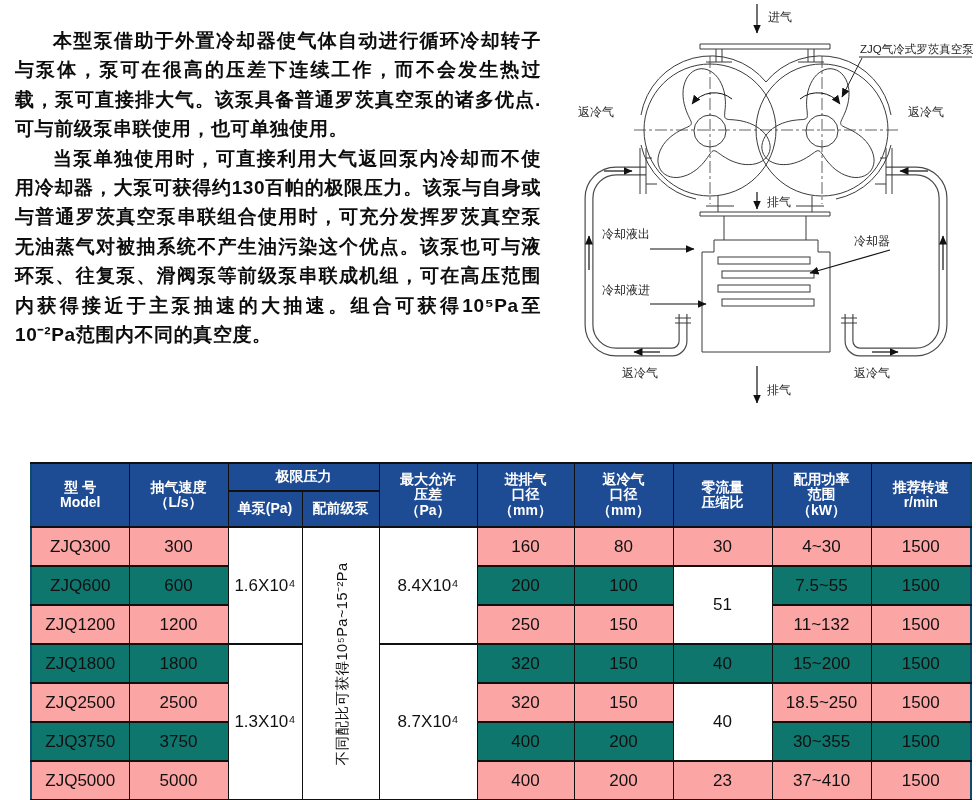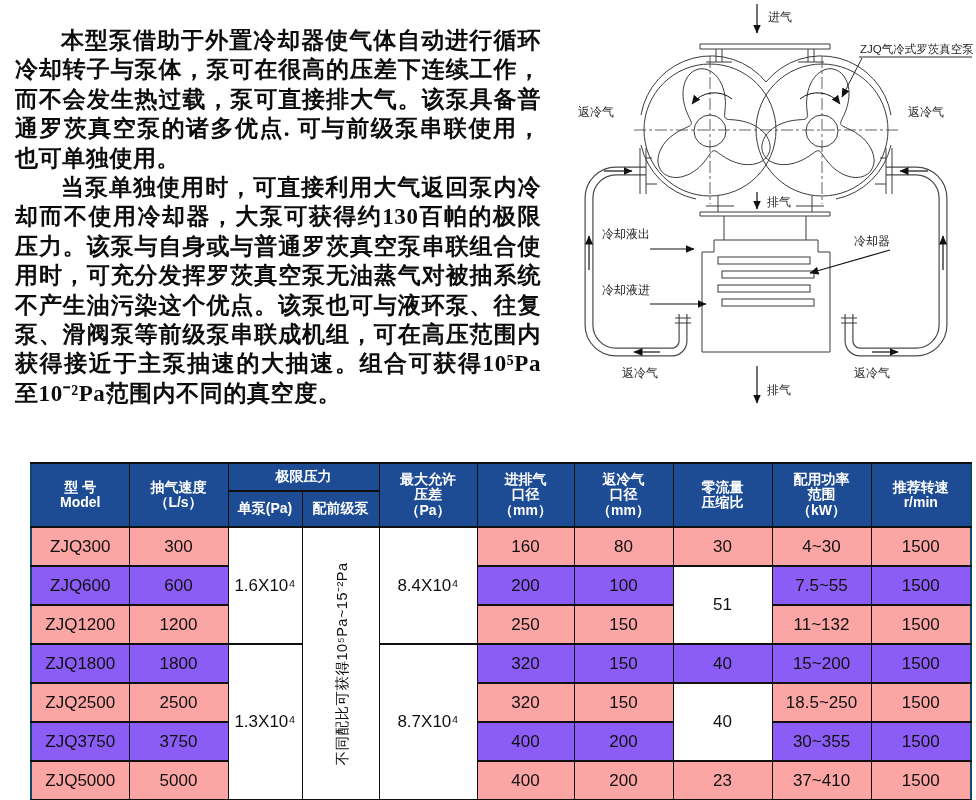--- a/index.html
+++ b/index.html
@@ -1,39 +1,39 @@
 <!DOCTYPE html>
 <html style="--header-bg: #1d4b94;"><head>
 <meta charset="utf-8">
 <title>ZJQ</title>
 <style>
   html,body{margin:0;padding:0;background:#fff;}
   .page{position:relative;width:976px;height:800px;background:#fff;overflow:hidden;
         font-family:"Liberation Sans",sans-serif;color:#111;}
   
   .intro{position:absolute;left:15px;top:26px;width:526px;}
-  .intro p{margin:0;text-indent:2em;font-size:23px;line-height:29.4px;font-weight:600;
-           text-align:justify;letter-spacing:0.6px;color:#0d0d0d;font-family:Liberation Serif, serif;}
+  .intro p{margin:0;text-indent:2em;font-size:19px;line-height:29.4px;font-weight:600;
+           text-align:justify;letter-spacing:0.6px;color:#0d0d0d;}
   
   .diagram{position:absolute;left:556px;top:0;width:420px;height:418px;}
   .diagram svg{display:block;}
   .dlabel{font-size:12px;fill:#222;font-weight:400;}
   .dtitle{font-size:11.5px;fill:#222;}
   
   .specs{position:absolute;left:30px;top:462px;}
   table{border-collapse:collapse;table-layout:fixed;}
   td,th{border-left:1px solid #101010;border-right:1px solid #101010;
         border-top:2px solid #101010;border-bottom:2px solid #101010;
         text-align:center;vertical-align:middle;padding:0;}
   table{border:2px solid #0c4a6e;}
   th{background:var(--header-bg,#1d4b94);color:#fff;font-size:14px;font-weight:600;
      line-height:15.5px;white-space:pre-line;}
   .h1{height:28px;} .h2{height:36px;}
   tbody td{font-size:17px;height:37px;background:#fca5a5;}
-  tr.alt td{background:#8b5cf6;}
+  tr.alt td{background:#0f766e;}
   td.merge{background:#fff !important;}
   td.vcell{position:relative;}
   td.vcell span{position:absolute;left:50%;top:50%;
       transform:translate(-50%,-50%) rotate(-90deg);white-space:nowrap;
       font-size:14.5px;letter-spacing:0.5px;}
 </style>
 </head>
 <body>
 
 <div class="page">

